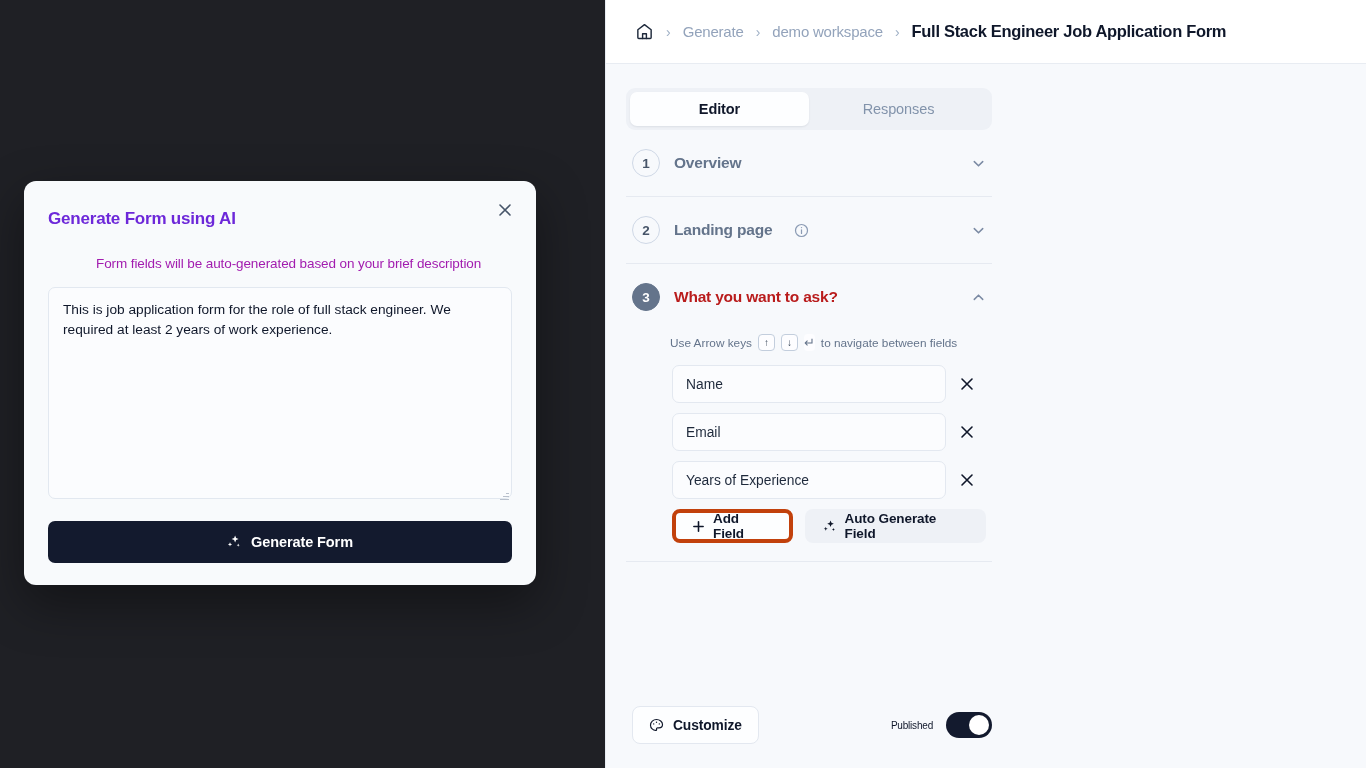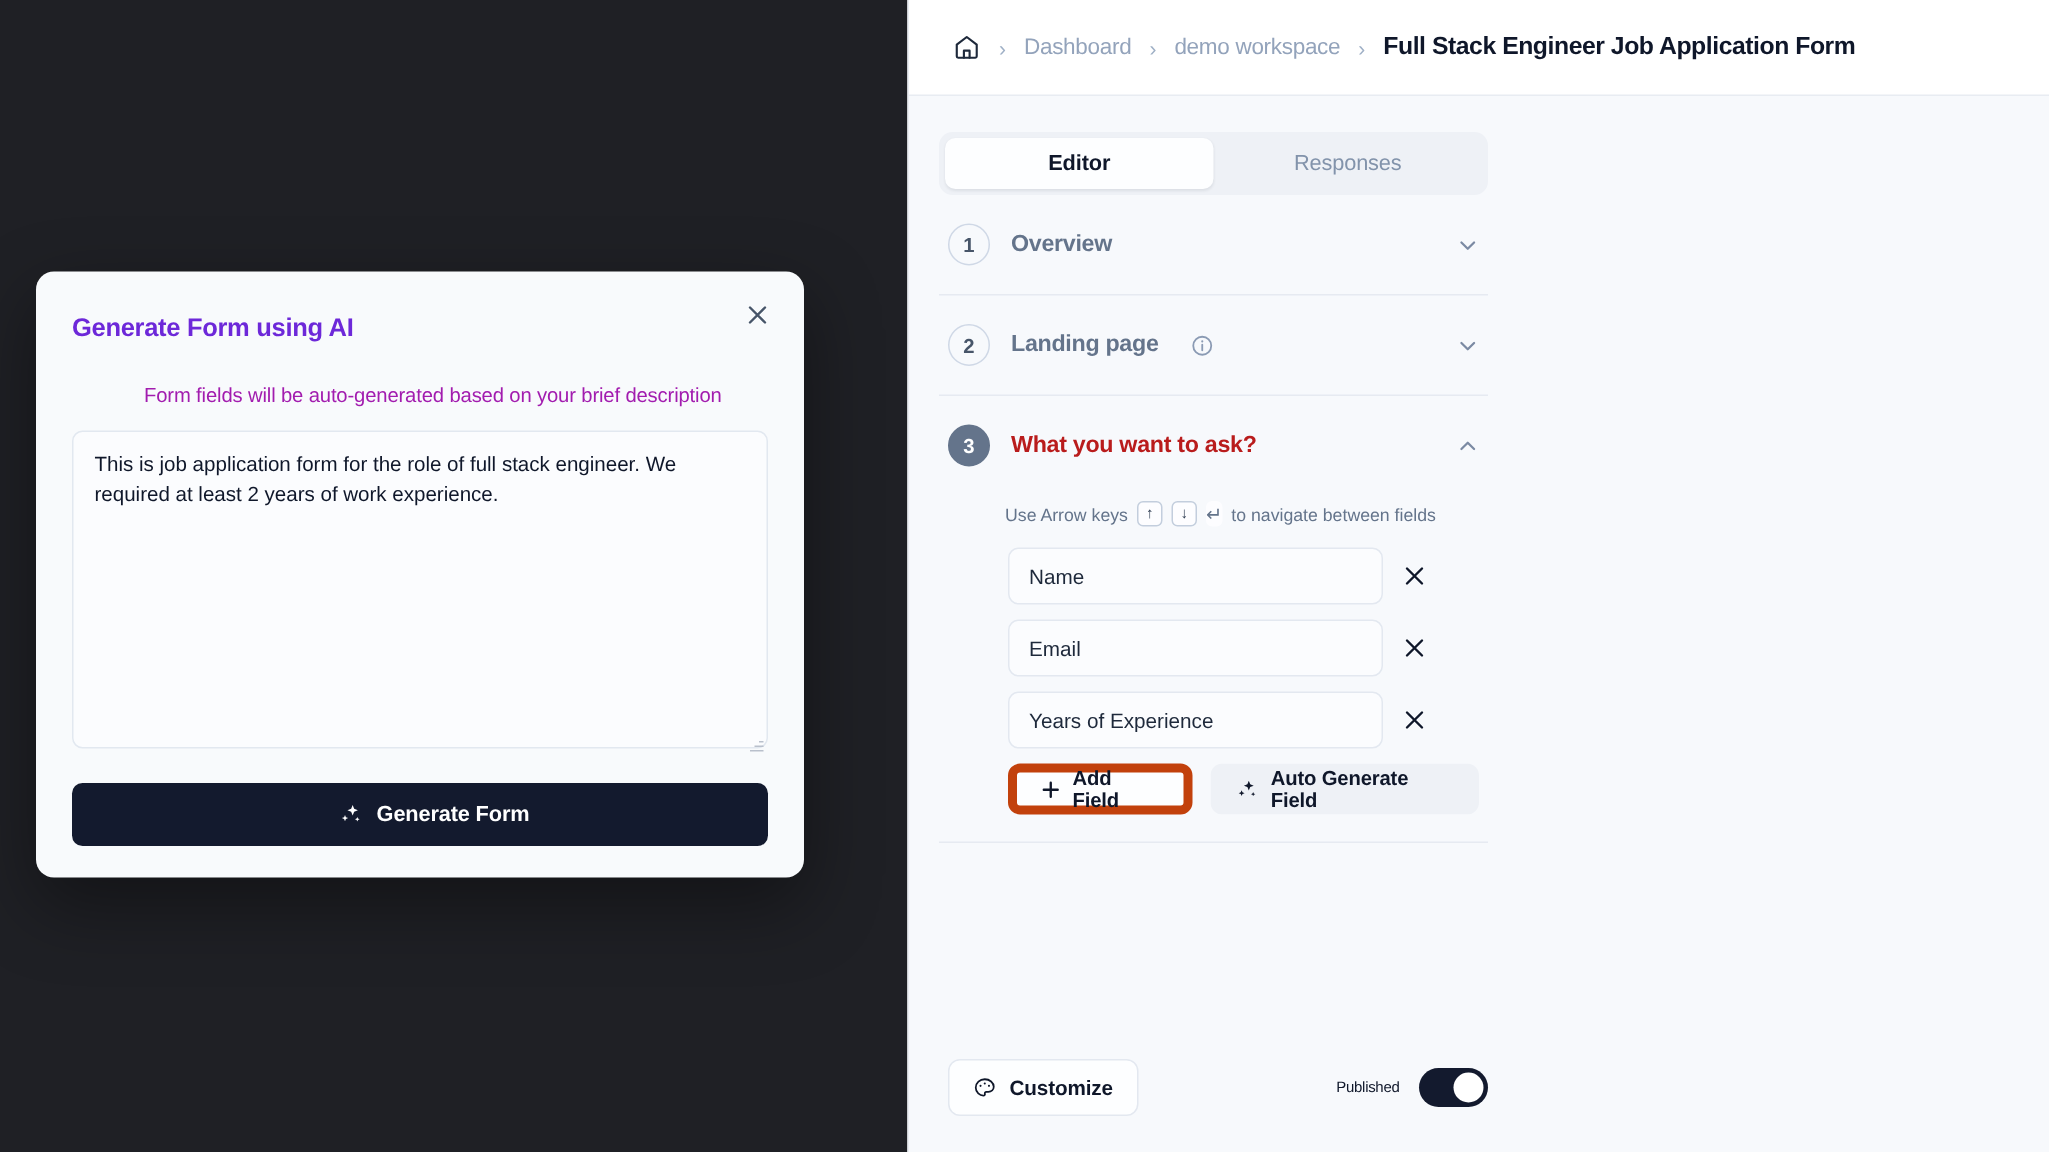--- a/index.html
+++ b/index.html
@@ -146,37 +146,37 @@
   }
   .key {
     display: inline-flex; align-items: center; justify-content: center;
     width: 17px; height: 17px; border: 1px solid #c3cedd; border-radius: 4px;
     font-size: 10px; color: #334155; background: #fdfdff;
   }
   .key-enter { border: none; font-size: 13px; color: #64748b; width: auto; }
 
   .field-row { display: flex; align-items: center; gap: 8px; margin-bottom: 10px; padding-left: 40px; }
   .field-input {
-    width: 250px; height: 38px;
+    width: 274px; height: 38px;
     background: #fbfcfe; border: 1px solid #e3e8f0; border-radius: 7px;
     padding: 0 13px; font-size: 13.8px; color: #1e293b;
     font-family: "Liberation Sans", sans-serif; outline: none;
   }
   .field-del {
     width: 26px; height: 26px; display: flex; align-items: center; justify-content: center;
     color: #0f172a; cursor: pointer; border-radius: 5px;
   }
   .field-actions { display: flex; gap: 12px; padding-left: 40px; margin-top: 6px; }
   .chip {
     height: 34px; border-radius: 8px; display: flex; align-items: center; gap: 8px;
     padding: 0 16px; font-size: 13.5px; font-weight: 700; color: #0f172a;
     cursor: pointer; letter-spacing: -0.1px;
     font-family: "Liberation Sans", sans-serif;
   }
-  .chip.outline { background: #fdfeff; border: 6px solid #c2410c; }
+  .chip.outline { background: #fdfeff; border: 4px solid #c2410c; }
   .chip.filled  { background: #eef1f6; border: 1px solid transparent; }
 
   .btn-save {
     margin-top: 24px; width: 360px; height: 42px;
     background: #131a2e; color: #fff; border: none; border-radius: 7px;
     font-size: 14.5px; font-weight: 700; cursor: pointer; letter-spacing: -0.1px;
     font-family: "Liberation Sans", sans-serif;
     display: flex; align-items: center; justify-content: center;
   }
 
@@ -246,21 +246,21 @@
   <div class="right-pane">
 
     <div class="topbar">
       <span style="display:flex;color:#1e293b;">
         <svg width="19" height="19" viewBox="0 0 20 20" fill="none" stroke="currentColor" stroke-width="1.5" stroke-linejoin="round" stroke-linecap="round">
           <path d="M3 8.2 L10 2.8 L17 8.2 V16.4 a1 1 0 0 1-1 1 H4 a1 1 0 0 1-1-1 Z"></path>
           <path d="M8 17.4 v-5 h4 v5"></path>
         </svg>
       </span>
       <span class="crumb-sep">›</span>
-      <span class="crumb-link">Dashboard</span>
+      <span class="crumb-link">Generate</span>
       <span class="crumb-sep">›</span>
       <span class="crumb-link">demo workspace</span>
       <span class="crumb-sep">›</span>
       <span class="crumb-cur">Full Stack Engineer Job Application Form</span>
     </div>
 
     <div class="editor-col">
 
       <div class="tabs">
         <div class="tab active">Editor</div>

